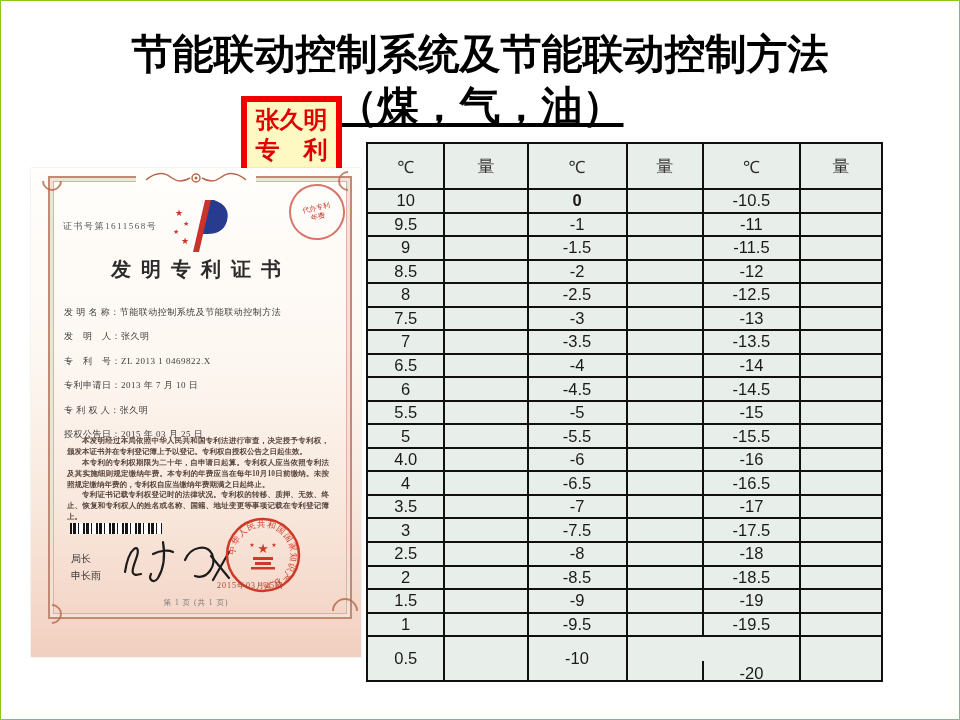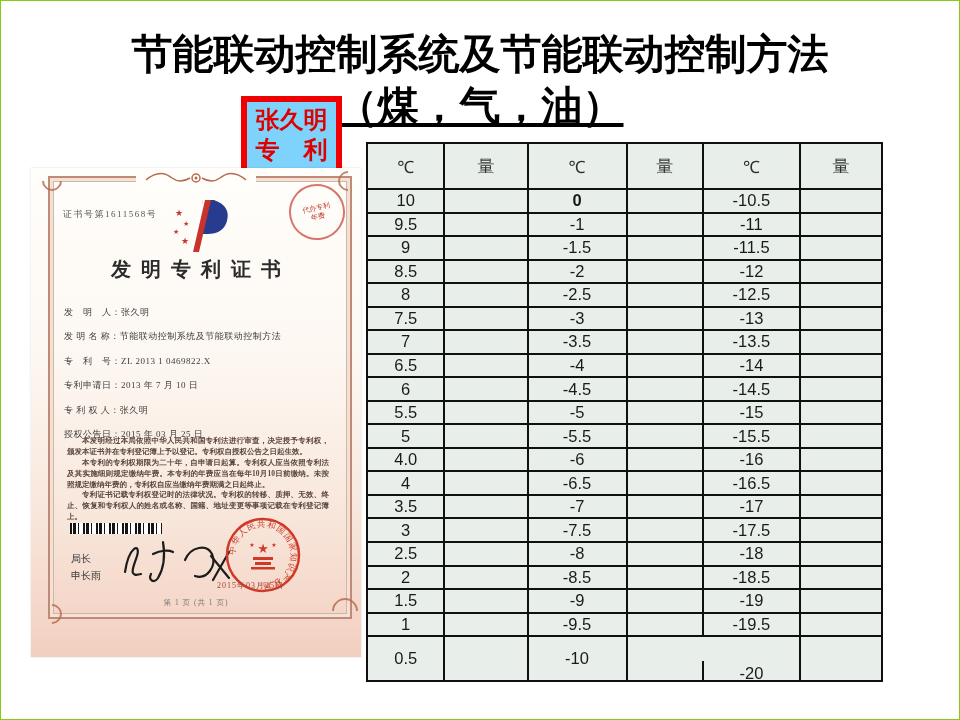--- a/index.html
+++ b/index.html
@@ -7,38 +7,38 @@
          font-family:"Liberation Sans",sans-serif;}
 
   
   .title1{position:absolute;top:26px;left:0;width:100%;text-align:center;
           font:bold 41px "Liberation Serif",serif;color:#000;letter-spacing:0px;}
   .title2{position:absolute;top:78px;left:0;width:100%;text-align:center;
           font:bold 41px "Liberation Serif",serif;color:#000;text-decoration:underline;}
 
   
   .badge{position:absolute;left:240px;top:95px;width:101px;height:78px;box-sizing:border-box;
-         background:#7dd3fc;border:6px solid #f00000;display:flex;flex-direction:column;
+         background:#fef9c3;border:6px solid #f00000;display:flex;flex-direction:column;
          justify-content:center;align-items:center;}
   .badge div{font:bold 24px "Liberation Serif",serif;color:#e00000;line-height:1.25;white-space:pre;}
 
   
   .cert{position:absolute;left:30px;top:167px;width:330px;height:489px;
         background:linear-gradient(180deg,#fffefb 0%,#fdf7f1 40%,#f8e6da 72%,#f2cfc0 100%);
         box-shadow:0 0 2px rgba(0,0,0,.15);}
   .cert-frame{position:absolute;left:17px;right:9px;top:8px;bottom:38px;
         border:2px solid #c08a74;box-shadow:inset 0 0 0 3px rgba(255,255,255,.6),inset 0 0 0 4px #d9b3a0;}
   .curl{position:absolute;width:16px;height:16px;border:2px solid #b5684f;border-radius:50%;
         border-top-color:transparent;border-left-color:transparent;opacity:.8;}
   .curl.tl{left:11px;top:3px;transform:rotate(45deg);}
   .curl.tr{right:3px;top:3px;transform:rotate(135deg);}
   .curl.bl{left:11px;bottom:33px;transform:rotate(-45deg);}
   .curl.br{right:3px;bottom:33px;transform:rotate(-135deg);width:22px;height:22px;}
   .cert-ornament{position:absolute;top:0px;left:50%;transform:translateX(-50%);}
-  .cert-no{position:absolute;left:32px;top:40px;font:9px "Liberation Serif",serif;color:#555;letter-spacing:1.5px;}
+  .cert-no{position:absolute;left:32px;top:52px;font:9px "Liberation Serif",serif;color:#555;letter-spacing:1.5px;}
   .cert-logo{position:absolute;left:138px;top:30px;}
   .seal-small{position:absolute;right:16px;top:16px;width:56px;height:56px;border-radius:50%;
         border:2px solid rgba(200,60,45,.7);box-sizing:border-box;display:flex;align-items:center;justify-content:center;
         transform:rotate(-12deg);}
   .seal-small span{font-size:7px;color:#c0392b;text-align:center;line-height:1.3;width:34px;}
   .cert-title{position:absolute;top:88px;left:0;width:100%;text-align:center;
         font:600 20px "Liberation Serif",serif;color:#2b2b2b;letter-spacing:10px;text-indent:10px;}
   .cert-fields{position:absolute;left:33px;top:126px;width:268px;}
   .cert-fields div{height:24.5px;font:9px "Liberation Serif",serif;color:#3d3d3d;
         letter-spacing:.5px;white-space:nowrap;display:flex;align-items:flex-end;}
@@ -112,22 +112,22 @@
       <text x="12" y="46" font-size="9" fill="#c8332b">★</text>
     </svg>
 
     <div class="seal-small">
       <span>代办专利年费</span>
     </div>
 
     <div class="cert-title">发明专利证书</div>
 
     <div class="cert-fields" id="cert-fields">
+        <div>发 明 名 称：节能联动控制系统及节能联动控制方法</div>
         <div>发　明　人：张久明</div>
-        <div>发 明 名 称：节能联动控制系统及节能联动控制方法</div>
         <div>专　利　号：ZL 2013 1 0469822.X</div>
         <div>专利申请日：2013 年 7 月 10 日</div>
         <div>专 利 权 人：张久明</div>
         <div>授权公告日：2015 年 03 月 25 日</div>
       </div>
 
     <div class="cert-paras" id="cert-paras">
         <p>本发明经过本局依照中华人民共和国专利法进行审查，决定授予专利权，颁发本证书并在专利登记簿上予以登记。专利权自授权公告之日起生效。</p>
         <p>本专利的专利权期限为二十年，自申请日起算。专利权人应当依照专利法及其实施细则规定缴纳年费。本专利的年费应当在每年10月10日前缴纳。未按照规定缴纳年费的，专利权自应当缴纳年费期满之日起终止。</p>
         <p>专利证书记载专利权登记时的法律状况。专利权的转移、质押、无效、终止、恢复和专利权人的姓名或名称、国籍、地址变更等事项记载在专利登记簿上。</p>

